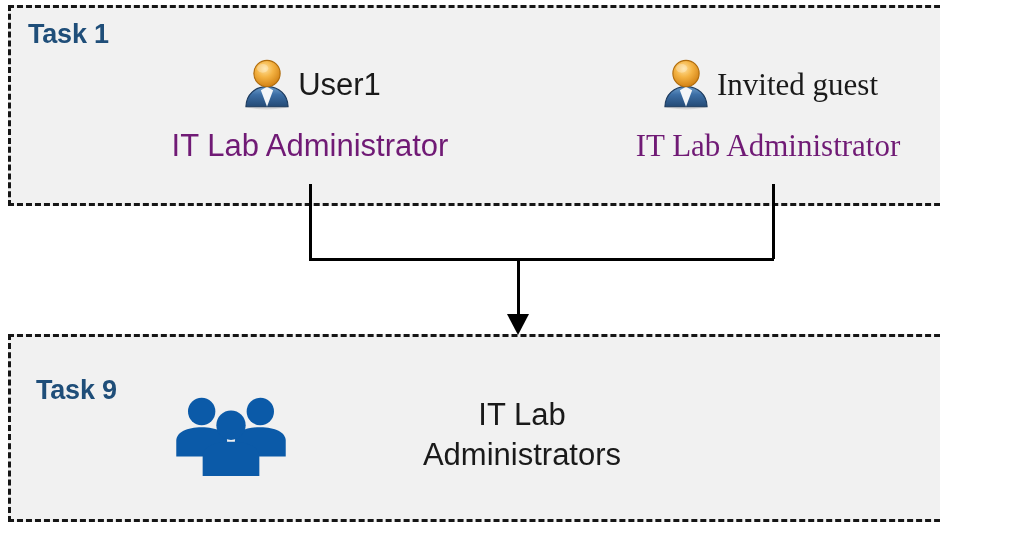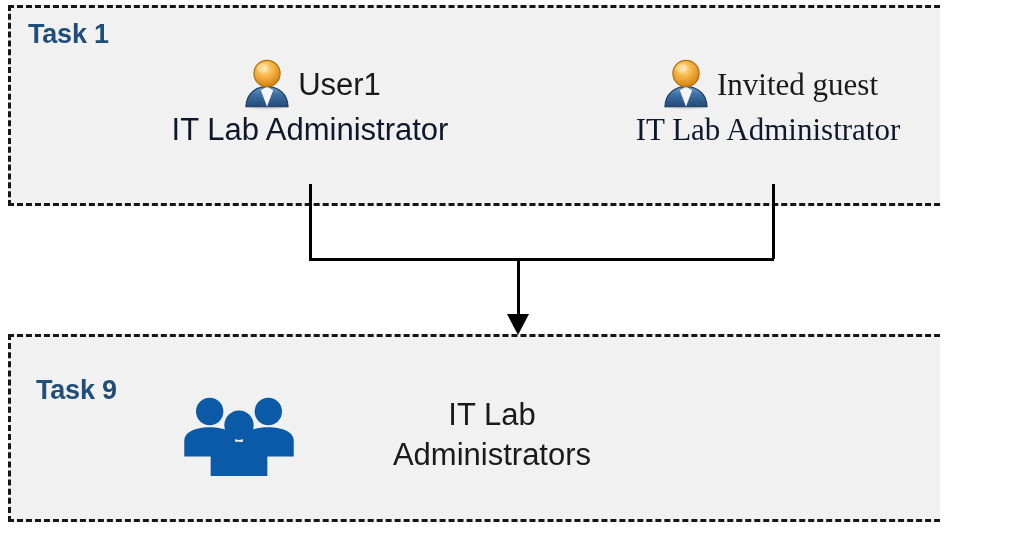--- a/index.html
+++ b/index.html
@@ -68,44 +68,44 @@
     gap: 3px;
     height: 56px;
   }
   .person-name {
     font-size: 31px;
     color: #1a1a1a;
     line-height: 1;
   }
   .person-role {
     font-size: 31px;
-    color: #0f172a;
+    color: #701a75;
     line-height: 1.05;
-    margin-top: 2px;
+    margin-top: 18px;
   }
 
   
   .user-icon {
     width: 56px;
     height: 56px;
     display: block;
     flex: 0 0 auto;
   }
 
   
   #group-row {
     position: absolute;
-    left: 180px;
+    left: 172px;
     top: 380px;
     width: 700px;
     height: 110px;
     display: flex;
     align-items: center;
     justify-content: flex-start;
-    gap: 64px;
+    gap: 102px;
   }
   .group-icon {
     width: 118px;
     height: 86px;
     flex: 0 0 auto;
     display: block;
   }
   #group-name {
     font-size: 31px;
     color: #1a1a1a;

